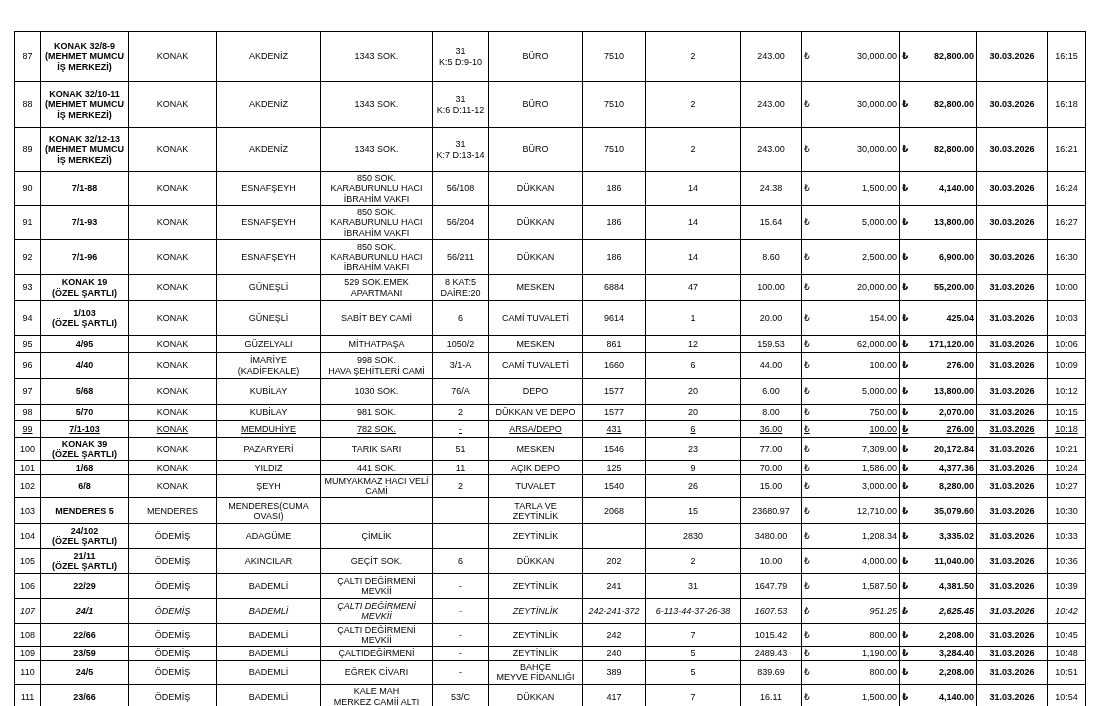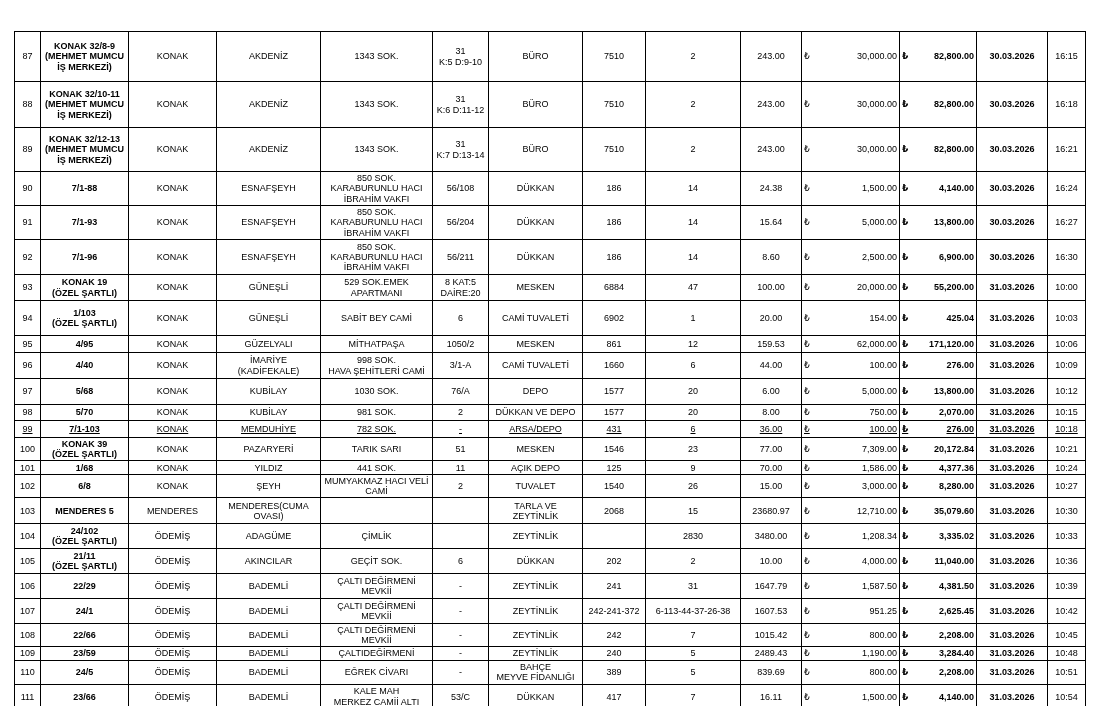--- a/index.html
+++ b/index.html
@@ -181,21 +181,21 @@
         </tr>
         <tr style="height: 35px; padding-left: 32px;">
           <td class="col-row-number">94</td>
           <td class="col-listing-name">1/103
 (ÖZEL ŞARTLI)</td>
           <td class="col-district">KONAK</td>
           <td class="col-neighborhood">GÜNEŞLİ</td>
           <td class="col-address">SABİT BEY CAMİ</td>
           <td class="col-door-no">6</td>
           <td class="col-property-type">CAMİ TUVALETİ</td>
-          <td class="col-block-no">6902</td>
+          <td class="col-block-no">9614</td>
           <td class="col-parcel-no">1</td>
           <td class="col-area-m2">20.00</td>
           <td class="col-estimated-price"><div class="cur"><span class="sym">₺</span><span class="amt">154.00</span></div></td>
           <td class="col-deposit"><div class="cur"><span class="sym">₺</span><span class="amt">425.04</span></div></td>
           <td class="col-auction-date">31.03.2026</td>
           <td class="col-auction-time">10:03</td>
         </tr>
         <tr style="height: 17px;">
           <td class="col-row-number">95</td>
           <td class="col-listing-name">4/95</td>
@@ -390,21 +390,21 @@
           <td class="col-door-no">-</td>
           <td class="col-property-type">ZEYTİNLİK</td>
           <td class="col-block-no">241</td>
           <td class="col-parcel-no">31</td>
           <td class="col-area-m2">1647.79</td>
           <td class="col-estimated-price"><div class="cur"><span class="sym">₺</span><span class="amt">1,587.50</span></div></td>
           <td class="col-deposit"><div class="cur"><span class="sym">₺</span><span class="amt">4,381.50</span></div></td>
           <td class="col-auction-date">31.03.2026</td>
           <td class="col-auction-time">10:39</td>
         </tr>
-        <tr style="height: 25px;">
+        <tr style="height: 25px; font-style: italic;">
           <td class="col-row-number">107</td>
           <td class="col-listing-name">24/1</td>
           <td class="col-district">ÖDEMİŞ</td>
           <td class="col-neighborhood">BADEMLİ</td>
           <td class="col-address">ÇALTI DEĞİRMENİ
 MEVKİİ</td>
           <td class="col-door-no">-</td>
           <td class="col-property-type">ZEYTİNLİK</td>
           <td class="col-block-no">242-241-372</td>
           <td class="col-parcel-no">6-113-44-37-26-38</td>

